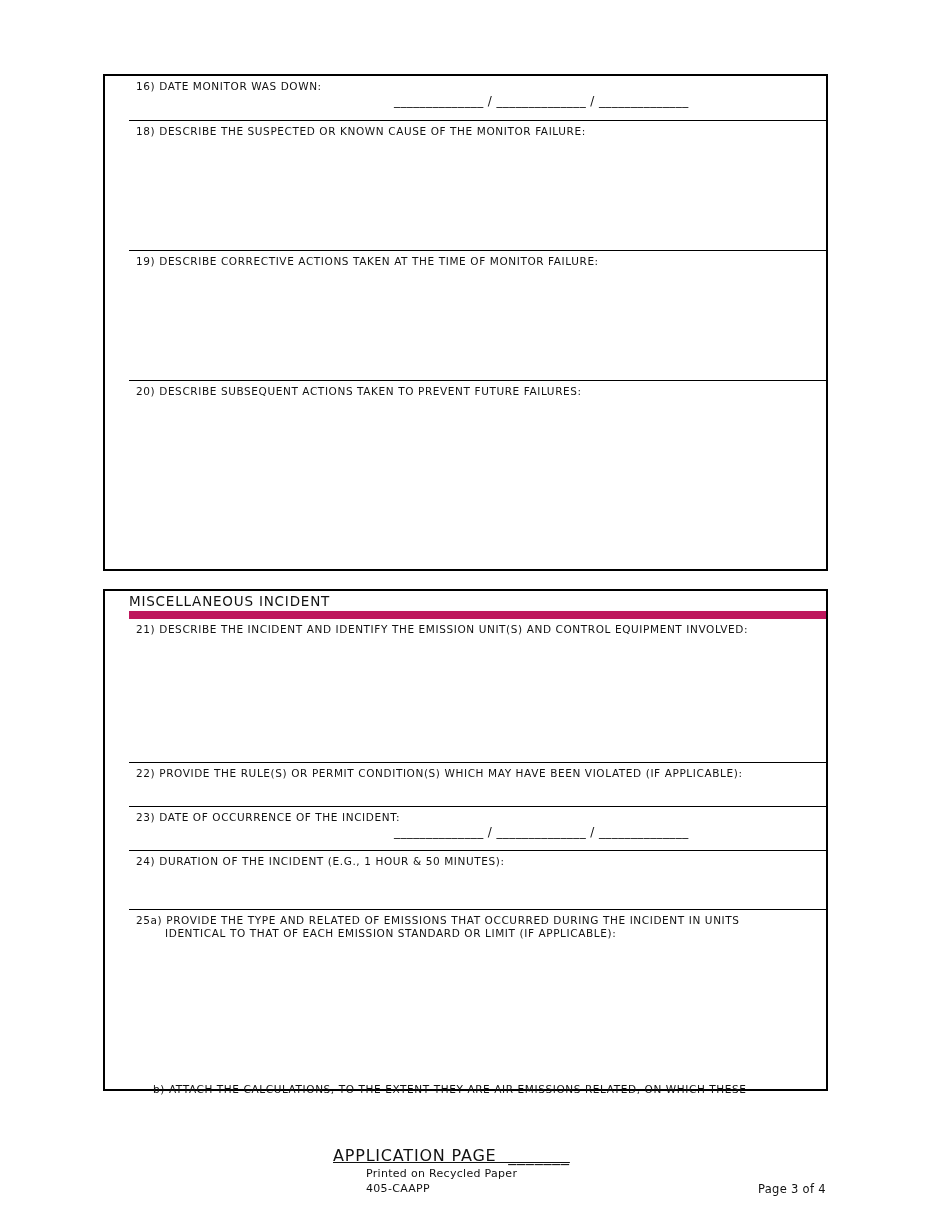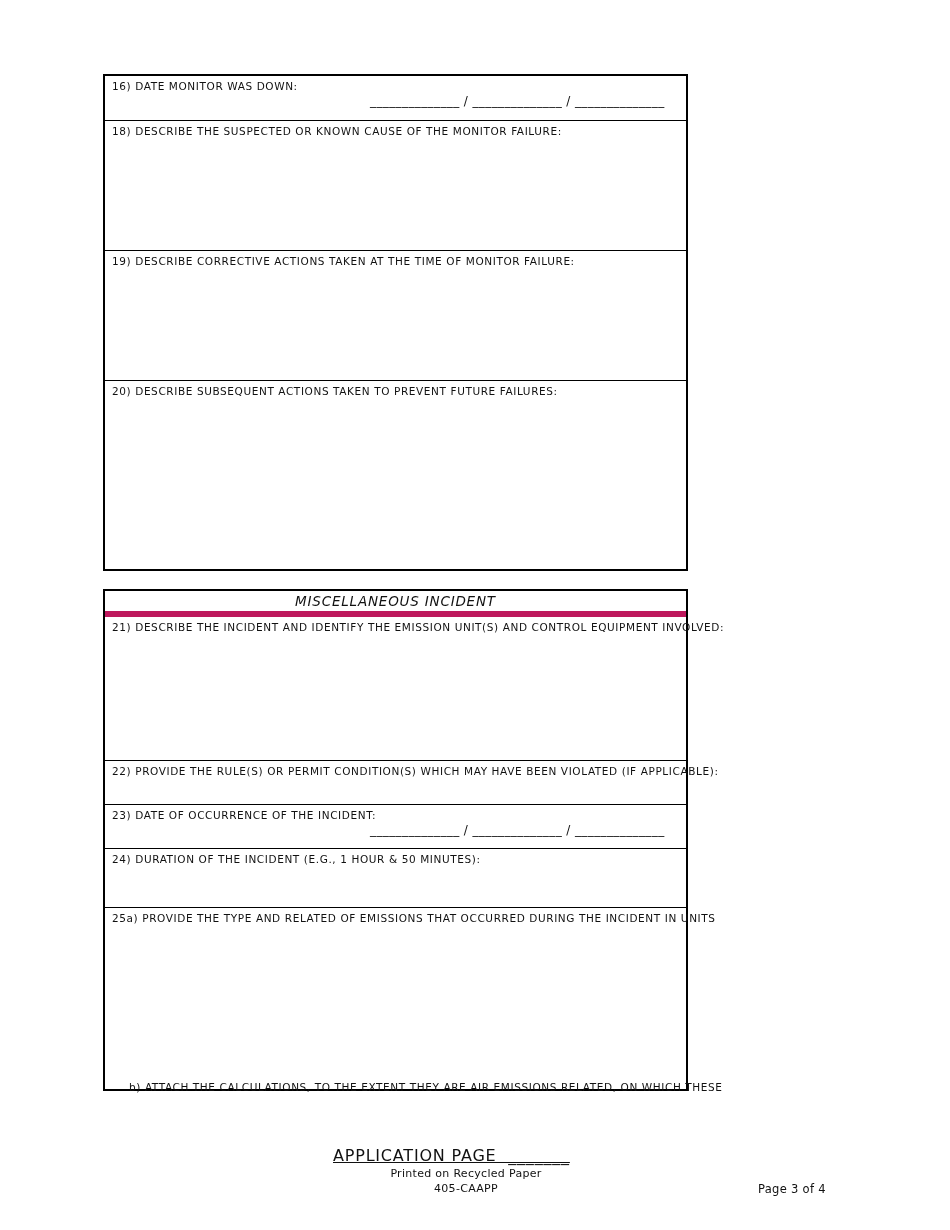--- a/index.html
+++ b/index.html
@@ -1,28 +1,28 @@
 <!DOCTYPE html>
 <html><head>
   <meta charset="utf-8">
   <style>
     html, body { margin: 0; padding: 0; background: #ffffff; }
     body { width: 950px; height: 1230px; position: relative; font-family: "DejaVu Sans", sans-serif; color: #111; }
-    .box { position: absolute; left: 103px; width: 585px; border: 2px solid #000; box-sizing: border-box; }
+    .box { position: absolute; left: 103px; width: 725px; border: 2px solid #000; box-sizing: border-box; padding-left: 24px; }
     .box1 { top: 74px; height: 497px; }
     .box2 { top: 589px; height: 502px; }
     .row { position: relative; border-bottom: 1px solid #000; box-sizing: border-box; }
     .row:last-child { border-bottom: none; }
     .lbl { position: absolute; left: 7px; top: 3px; font-size: 10.5px; letter-spacing: 0.6px; line-height: 14px; white-space: pre; }
     .dateline { position: absolute; left: 265px; top: 18px; font-size: 12px; letter-spacing: 0.4px; white-space: pre; }
-    .sect-title { height: 20px; border-bottom: 6px solid #be185d; text-align: center; font-style: italic; font-size: 13.5px; line-height: 20px; letter-spacing: 0.8px; }
+    .sect-title { height: 20px; border-bottom: 8px solid #be185d; font-size: 13.5px; line-height: 20px; letter-spacing: 0.8px; }
     .lbl2 { position: absolute; left: 36px; top: 17px; font-size: 10.5px; letter-spacing: 0.6px; white-space: pre; }
     .sub-b { position: absolute; left: 24px; top: 142px; font-size: 10.5px; letter-spacing: 0.6px; line-height: 15px; white-space: pre; }
     .footer-title { position: absolute; left: 333px; top: 1146px; font-size: 16px; letter-spacing: 0.8px; white-space: pre; text-decoration: underline; }
-    .footer-sub { position: absolute; left: 366px; width: 200px; text-align: center; font-size: 11px; letter-spacing: 0.3px; }
+    .footer-sub { position: absolute; left: 366px; width: 200px; font-size: 11px; letter-spacing: 0.3px; }
     .footer-page { position: absolute; left: 758px; top: 1182px; font-size: 11.5px; letter-spacing: 0.3px; }
   </style>
 </head>
 <body>
 
 <div class="box box1">
   <div class="row" style="height:45px">
     <span class="lbl">16) DATE MONITOR WAS DOWN:</span>
     <span class="dateline">______________ / ______________ / ______________</span>
   </div>
@@ -47,20 +47,21 @@
   </div>
   <div class="row" style="height:44px">
     <span class="lbl">23) DATE OF OCCURRENCE OF THE INCIDENT:</span>
     <span class="dateline">______________ / ______________ / ______________</span>
   </div>
   <div class="row" style="height:59px">
     <span class="lbl">24) DURATION OF THE INCIDENT (E.G., 1 HOUR &amp; 50 MINUTES):</span>
   </div>
   <div class="row" style="height:187px">
     <span class="lbl">25a) PROVIDE THE TYPE AND RELATED OF EMISSIONS THAT OCCURRED DURING THE INCIDENT IN UNITS</span>
+    <span class="lbl2">IDENTICAL TO THAT OF EACH EMISSION STANDARD OR LIMIT (IF APPLICABLE):</span>
     <div class="sub-b">
       <div>b) ATTACH THE CALCULATIONS, TO THE EXTENT THEY ARE AIR EMISSIONS RELATED, ON WHICH THESE</div>
     </div>
   </div>
 </div>
 
 <div class="footer-title">APPLICATION PAGE  _______</div>
 <div class="footer-sub" style="top:1167px">Printed on Recycled Paper</div>
 <div class="footer-sub" style="top:1182px">405-CAAPP</div>
 <div class="footer-page">Page 3 of 4</div>

